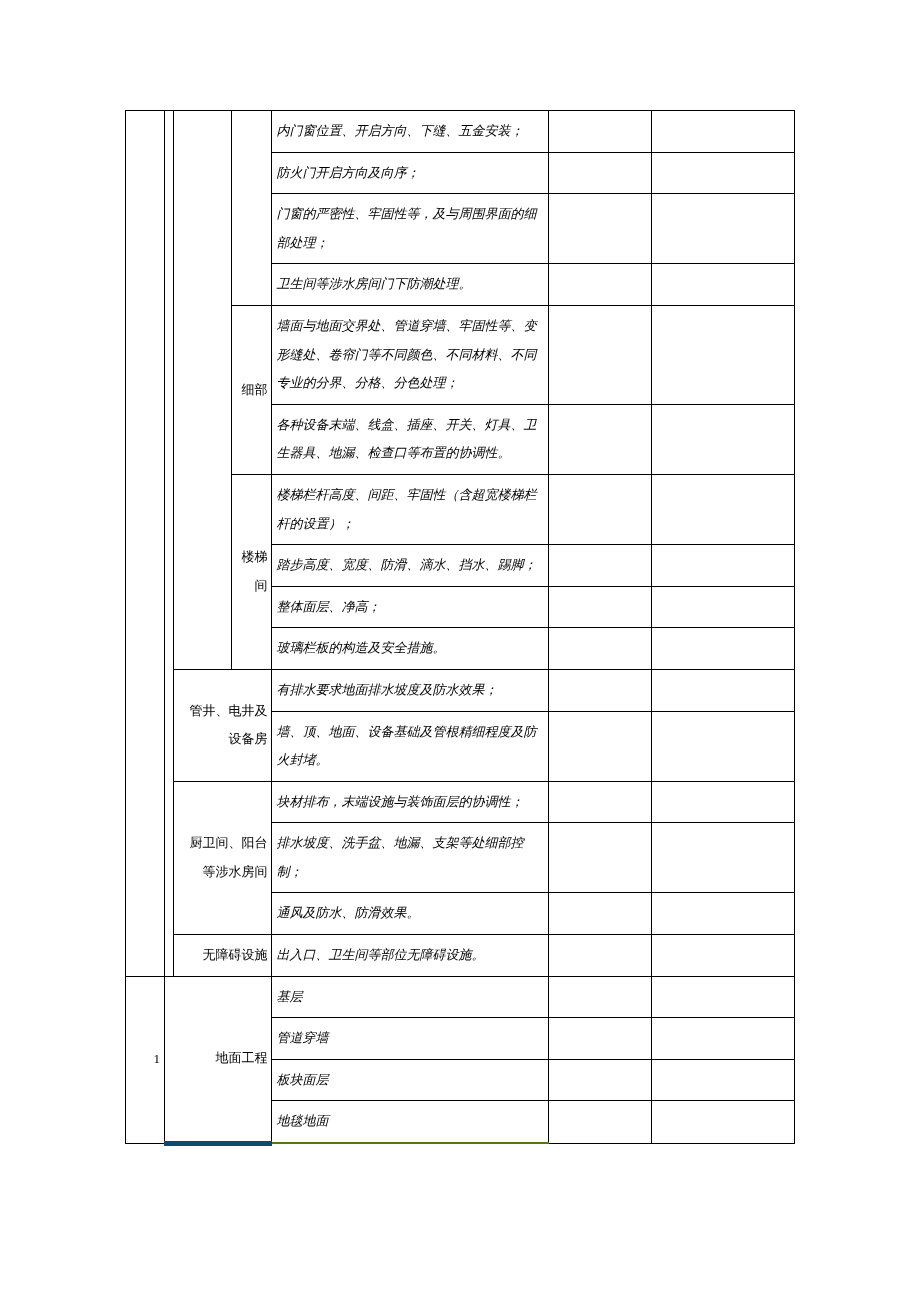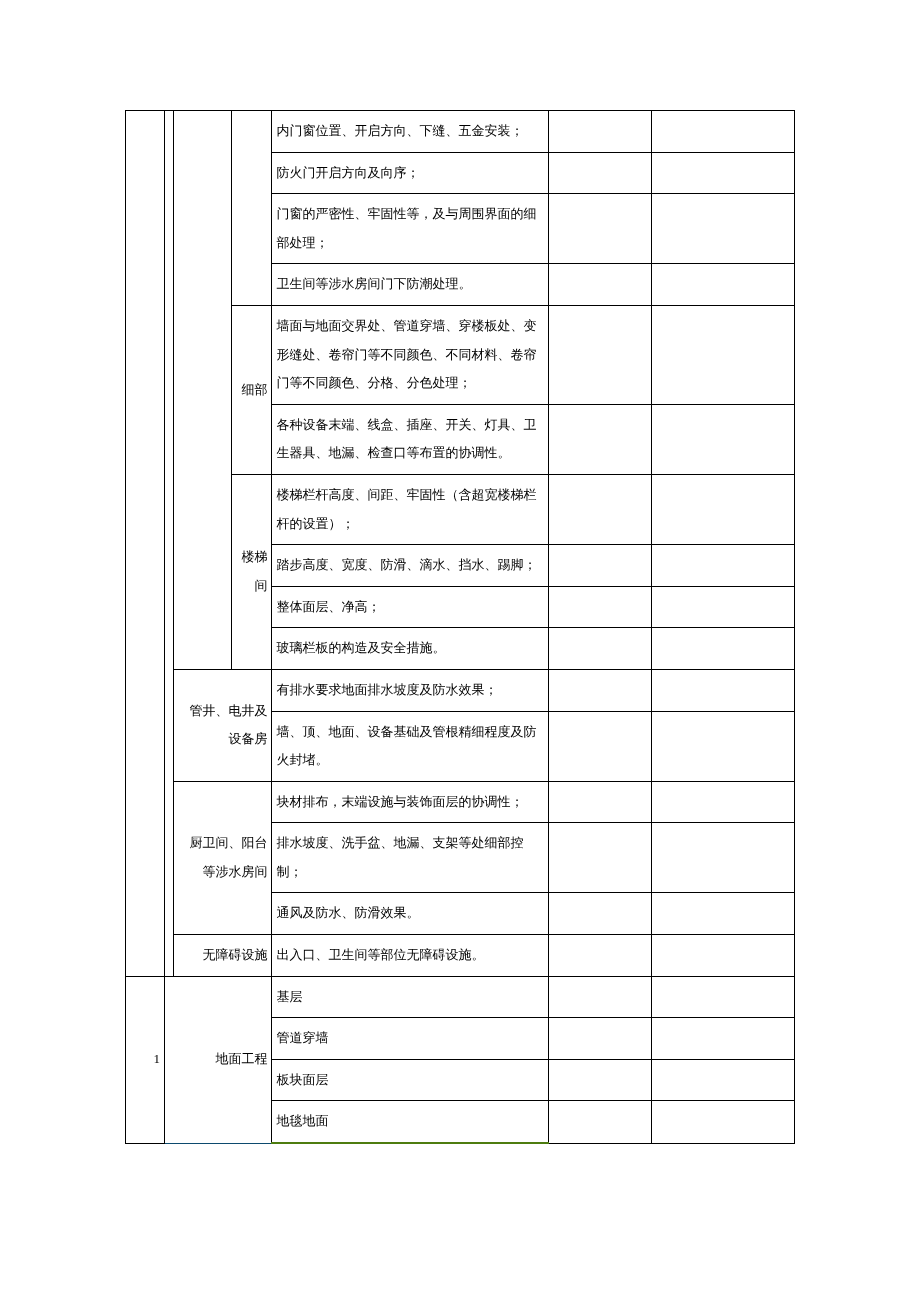--- a/index.html
+++ b/index.html
@@ -25,21 +25,21 @@
       border: 1px solid #000;
       padding: 6px 4px;
       vertical-align: middle;
       line-height: 2.2;
       font-size: 13px;
     }
     .col-num { width: 38px; text-align: center; }
     .col-cat1 { width: 8px; }
     .col-cat2 { width: 56px; text-align: center; margin-top: 32px; }
     .col-cat3 { width: 40px; text-align: center; }
-    .col-content { width: 270px; }
+    .col-content { width: 270px; font-style: italic; }
     .col-chk1 { width: 100px; }
     .col-chk2 { width: 140px; }
     .center { text-align: right; }
   </style>
 </head>
 <body>
 
 <div class="page">
 <table>
 
@@ -67,21 +67,21 @@
 </tr>
 
 <tr>
   <td class="col-content">卫生间等涉水房间门下防潮处理。</td>
   <td class="col-chk1"></td>
   <td class="col-chk2"></td>
 </tr>
 
 <tr>
   <td class="col-cat3 center" rowspan="2">细部</td>
-  <td class="col-content">墙面与地面交界处、管道穿墙、穿楼板处、变形缝处、卷帘门等不同颜色、不同材料、卷帘门等不同颜色、分格、分色处理；</td>
+  <td class="col-content">墙面与地面交界处、管道穿墙、牢固性等、变形缝处、卷帘门等不同颜色、不同材料、不同专业的分界、分格、分色处理；</td>
   <td class="col-chk1"></td>
   <td class="col-chk2"></td>
 </tr>
 
 <tr>
   <td class="col-content">各种设备末端、线盒、插座、开关、灯具、卫生器具、地漏、检查口等布置的协调性。</td>
   <td class="col-chk1"></td>
   <td class="col-chk2"></td>
 </tr>
 
@@ -144,21 +144,21 @@
 
 <tr>
   <td class="col-cat2 center" colspan="2">无障碍设施</td>
   <td class="col-content">出入口、卫生间等部位无障碍设施。</td>
   <td class="col-chk1"></td>
   <td class="col-chk2"></td>
 </tr>
 
 <tr>
   <td class="col-num center" rowspan="4" style="border-bottom:1px solid #000">1</td>
-  <td class="center" colspan="3" rowspan="4" style="border-bottom:1px solid #0c4a6e">地面工程</td>
+  <td class="center" colspan="3" rowspan="4" style="border-bottom:5px solid #0c4a6e">地面工程</td>
   <td class="col-content">基层</td>
   <td class="col-chk1"></td>
   <td class="col-chk2"></td>
 </tr>
 
 <tr>
   <td class="col-content">管道穿墙</td>
   <td class="col-chk1"></td>
   <td class="col-chk2"></td>
 </tr>

